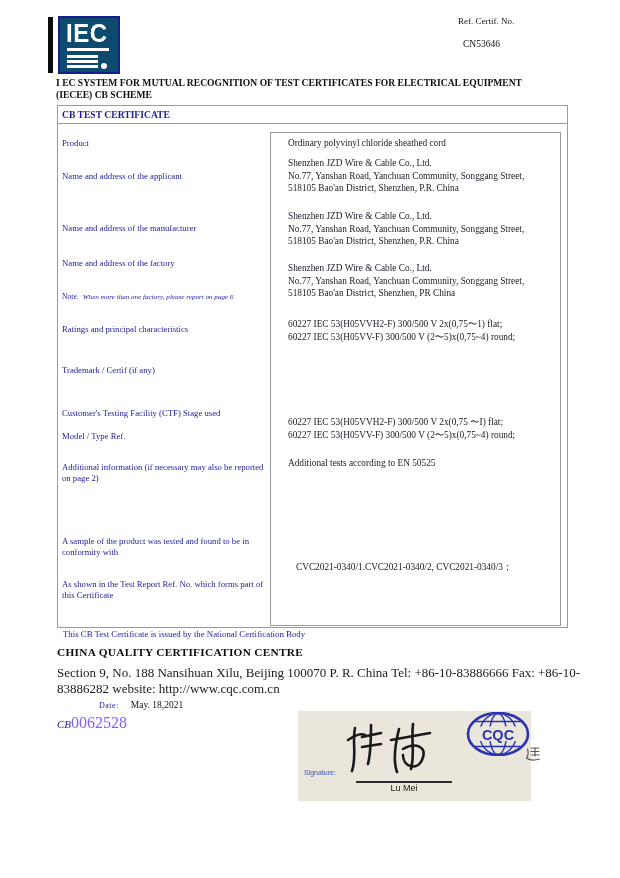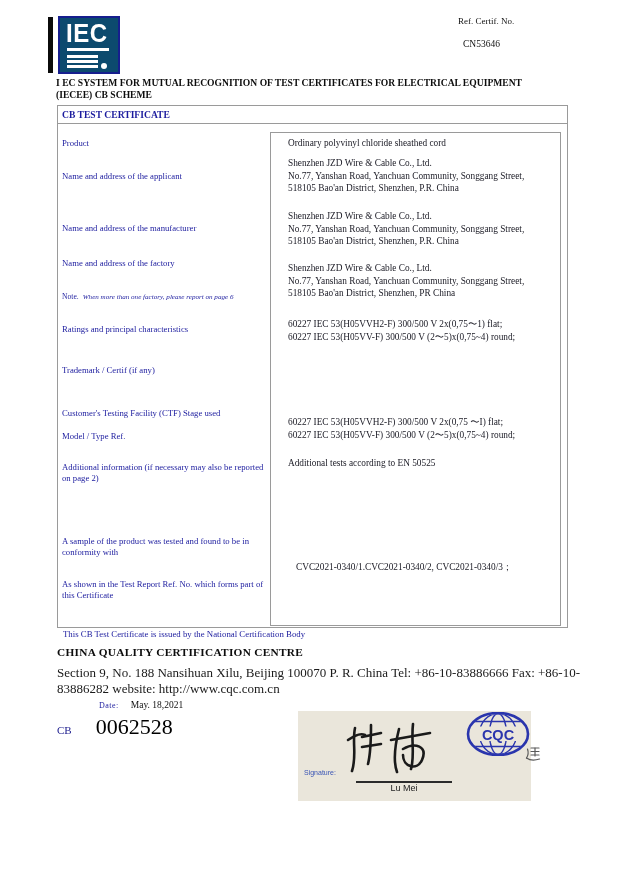--- a/index.html
+++ b/index.html
@@ -64,22 +64,22 @@
 
   .issued { position:absolute; left:63px; top:629px; font-size:8.8px; color:#1b1b9e; }
 
   
   .ncb-name { position:absolute; left:57px; top:646px; font-size:11.3px; font-weight:bold; letter-spacing:0.3px; color:#0d0d0d; }
   .ncb-addr { position:absolute; left:57px; top:665px; width:540px; font-size:13px; color:#1a1a1a; }
   .date-row { position:absolute; left:57px; top:694px;margin-left:42px; }
   .date-label { font-size:8px; color:#1b1b9e; letter-spacing:0.5px; }
   .date-value { font-size:9.5px; color:#111; margin-left:12px; }
   .cb-row { position:absolute; left:57px; top:714px; }
-  .cb-label { font-size:11px; color:#1a1a8c; }
-  .cb-number { font-size:22px; color:#000000; margin-left:24px; }
+  .cb-label { font-size:11px; color:#1a1a8c;font-style:italic; }
+  .cb-number { font-size:16px; color:#8b5cf6; margin-left:0; }
 
   
   .sig-scan { position:absolute; left:298px; top:711px; width:233px; height:90px; background:#eae6db; }
   .hand-sig { position:absolute; left:42px; top:5px; }
   .sig-label { position:absolute; left:6px; top:58px; font-family:"Liberation Sans", sans-serif; font-size:7px; color:#3a55b5; }
   .sig-line { position:absolute; left:58px; top:70px; width:96px; height:1.5px; background:#2b2b2b; }
   .sig-name { position:absolute; left:58px; top:72px; width:96px; text-align:center; font-family:"Liberation Sans", sans-serif; font-size:9px; color:#222; }
   .cqc-logo { position:absolute; left:168px; top:1px; }
   .stamp-char { position:absolute; left:524px; top:746px; }
 </style>

